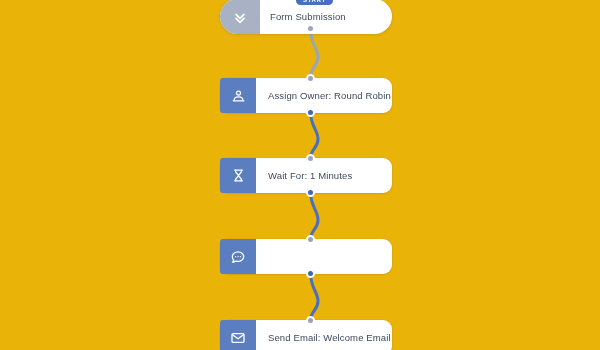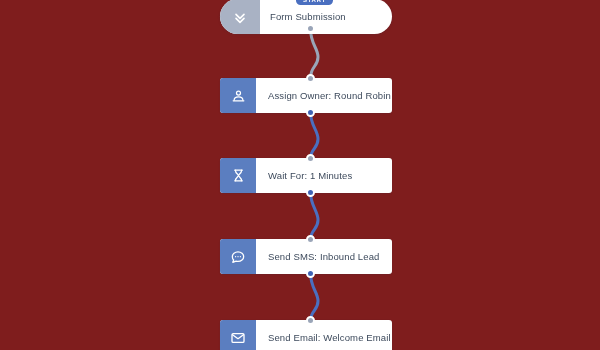--- a/index.html
+++ b/index.html
@@ -11,40 +11,40 @@
     width: 600px;
     height: 350px;
     overflow: hidden;
     background: #e9edf3;
     font-family: "Liberation Sans", sans-serif;
   }
   #canvas {
     position: relative;
     width: 600px;
     height: 350px;
-    background: #7f1d1d;
+    background: #eab308;
     overflow: hidden;
   }
   #edge-layer {
     position: absolute;
     left: 0;
     top: 0;
     width: 600px;
     height: 350px;
     pointer-events: none;
   }
   .node {
     position: absolute;
     display: flex;
     align-items: stretch;
     height: 35px;
     width: 172px;
     left: 220px;
     background: #ffffff;
-    border-radius: 3px;
+    border-radius: 9px;
     box-shadow: 0 1px 2px rgba(43,58,84,0.10), 0 0 0 1px rgba(43,58,84,0.035);
     z-index: 3;
   }
   .node.start {
     border-radius: 18px;
     box-shadow: 0 1px 3px rgba(43,58,84,0.12), 0 0 0 1px rgba(43,58,84,0.03);
   }
   .node-icon {
     width: 36px;
     min-width: 36px;
@@ -165,21 +165,20 @@
 
   <div class="node" style="top:239px">
     <div class="node-icon">
       <svg width="16" height="16" viewBox="0 0 24 24" fill="none" stroke="#ffffff" stroke-width="1.9" stroke-linecap="round" stroke-linejoin="round">
         <path d="M20.5 11.5c0 4.1-3.8 7.2-8.5 7.2-1 0-2-0.15-2.9-0.42L4.2 20l1.3-3.4C4.2 15.3 3.5 13.5 3.5 11.5 3.5 7.4 7.3 4.3 12 4.3s8.5 3.1 8.5 7.2z"></path>
         <circle cx="8.4" cy="11.5" r="0.95" fill="#ffffff" stroke="none"></circle>
         <circle cx="12" cy="11.5" r="0.95" fill="#ffffff" stroke="none"></circle>
         <circle cx="15.6" cy="11.5" r="0.95" fill="#ffffff" stroke="none"></circle>
       </svg>
     </div>
-    <div class="node-label">Send SMS: Inbound Lead</div>
   </div>
 
   <div class="node" style="top:320px">
     <div class="node-icon">
       <svg width="16" height="16" viewBox="0 0 24 24" fill="none" stroke="#ffffff" stroke-width="2" stroke-linecap="round" stroke-linejoin="round">
         <rect x="3" y="5.5" width="18" height="13" rx="1.8"></rect>
         <polyline points="3.8 7 12 13 20.2 7"></polyline>
       </svg>
     </div>
     <div class="node-label">Send Email: Welcome Email</div>

